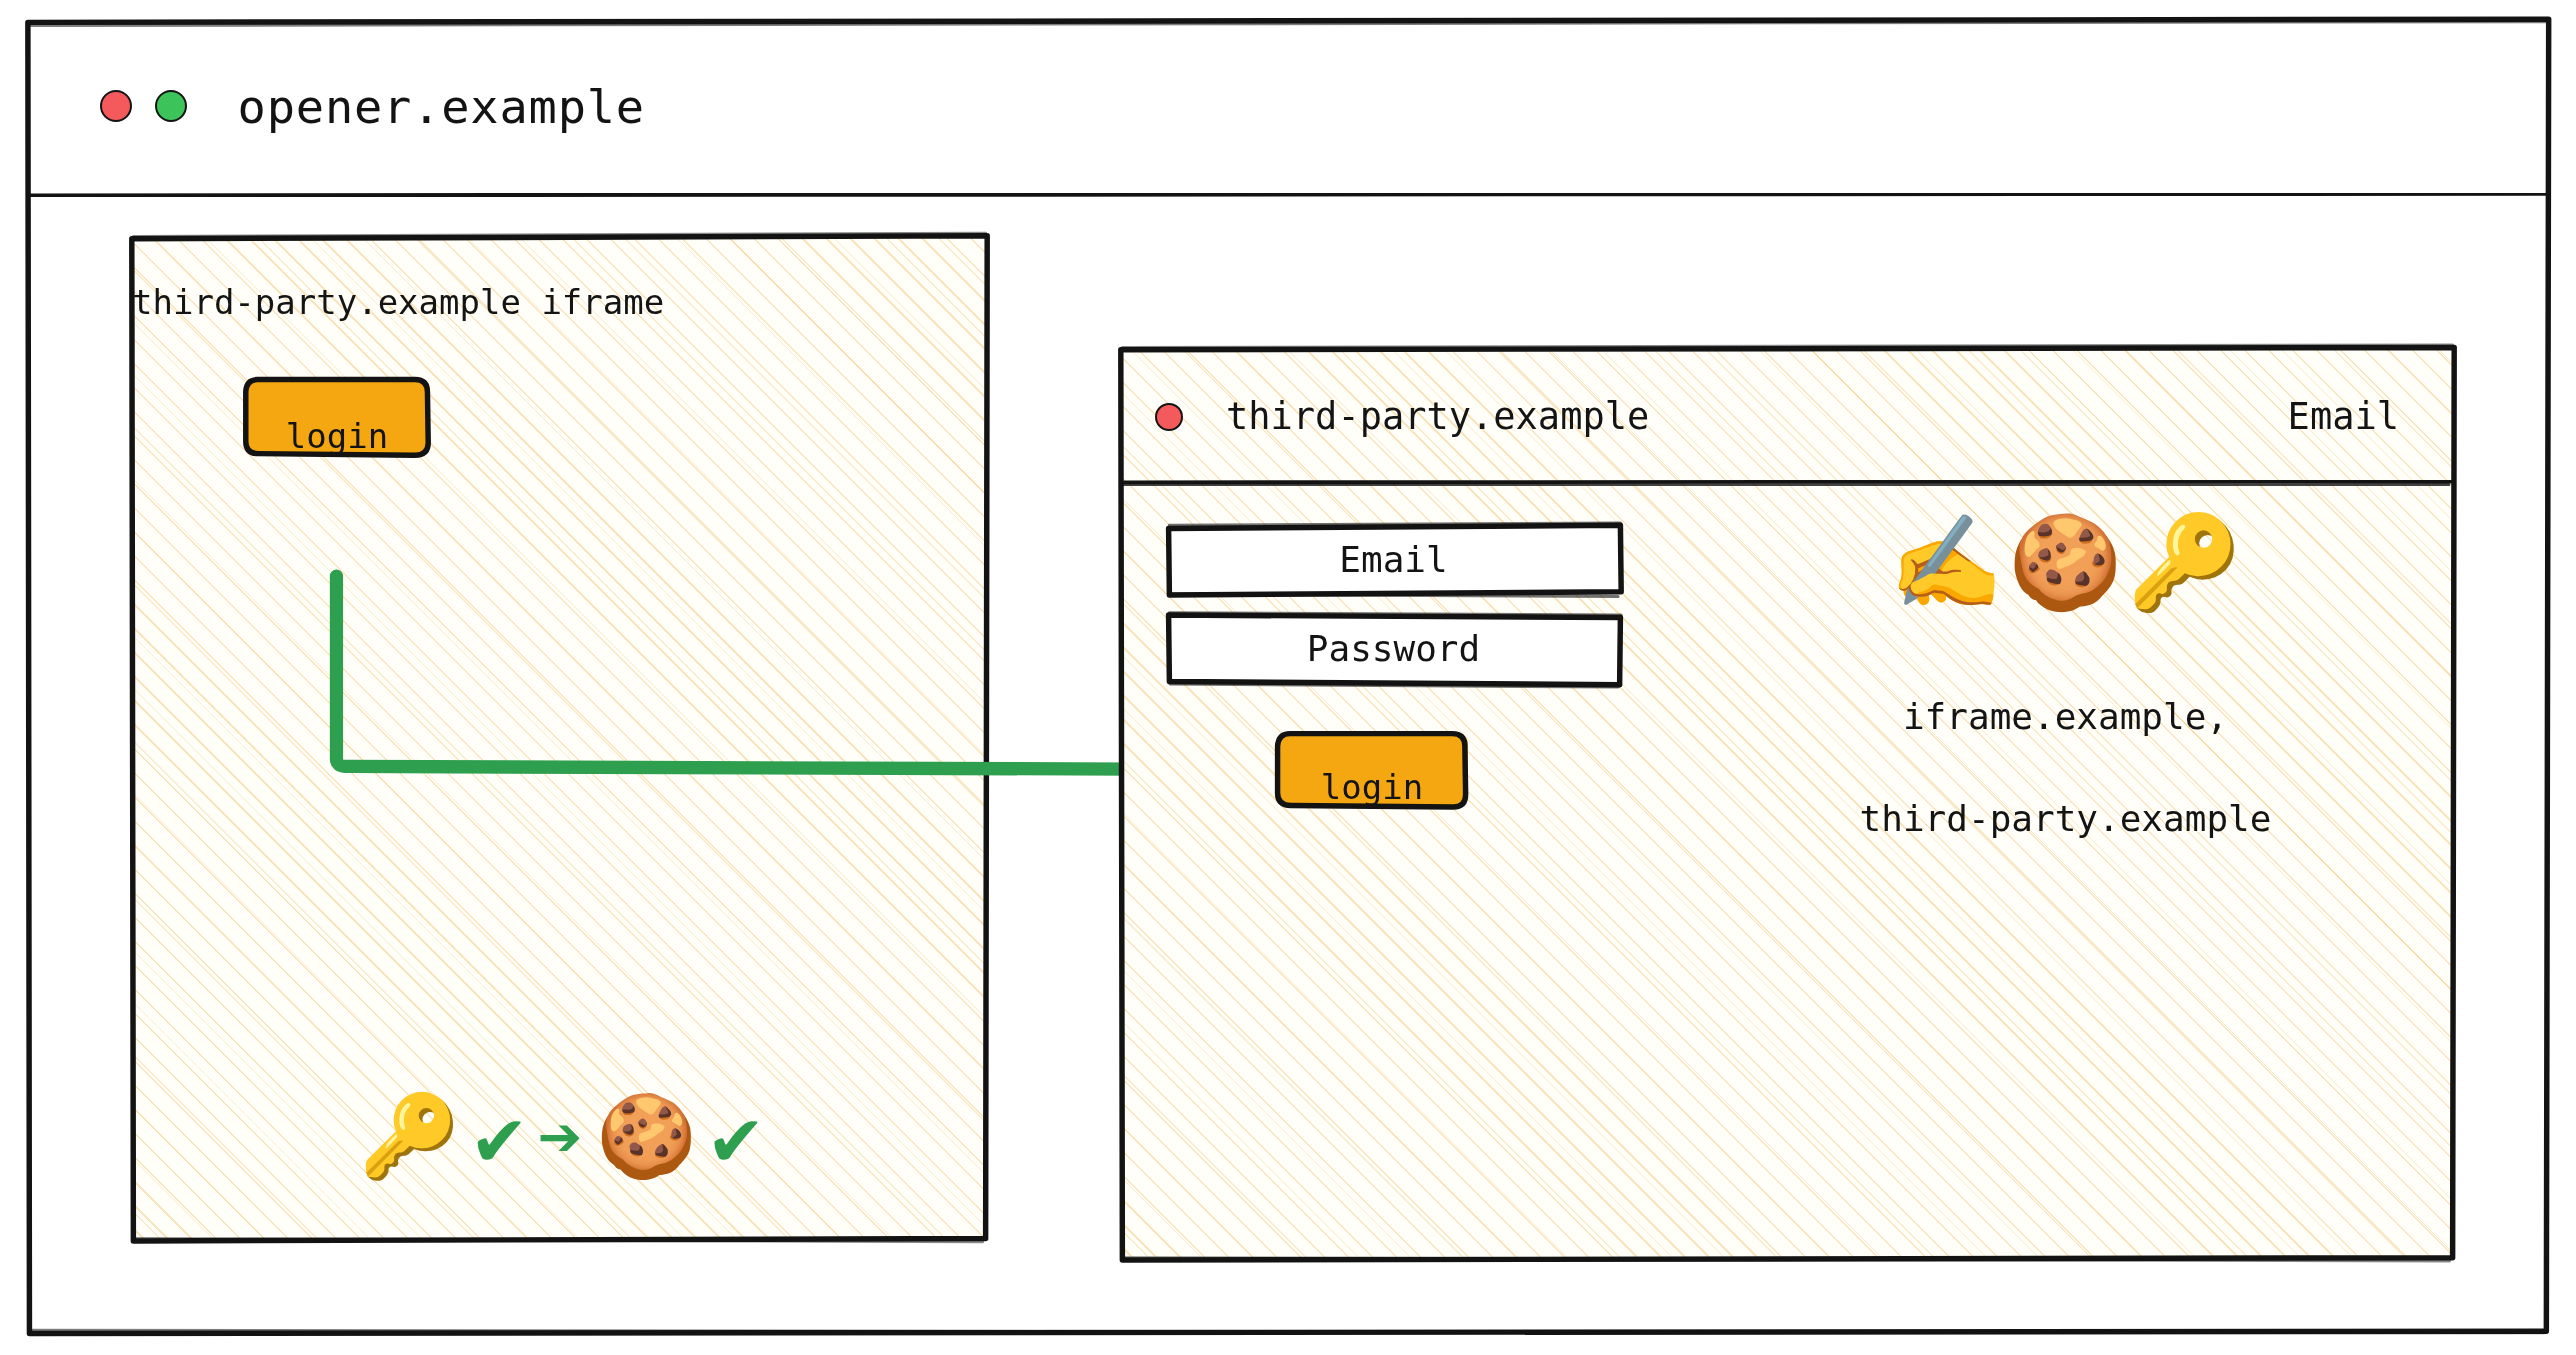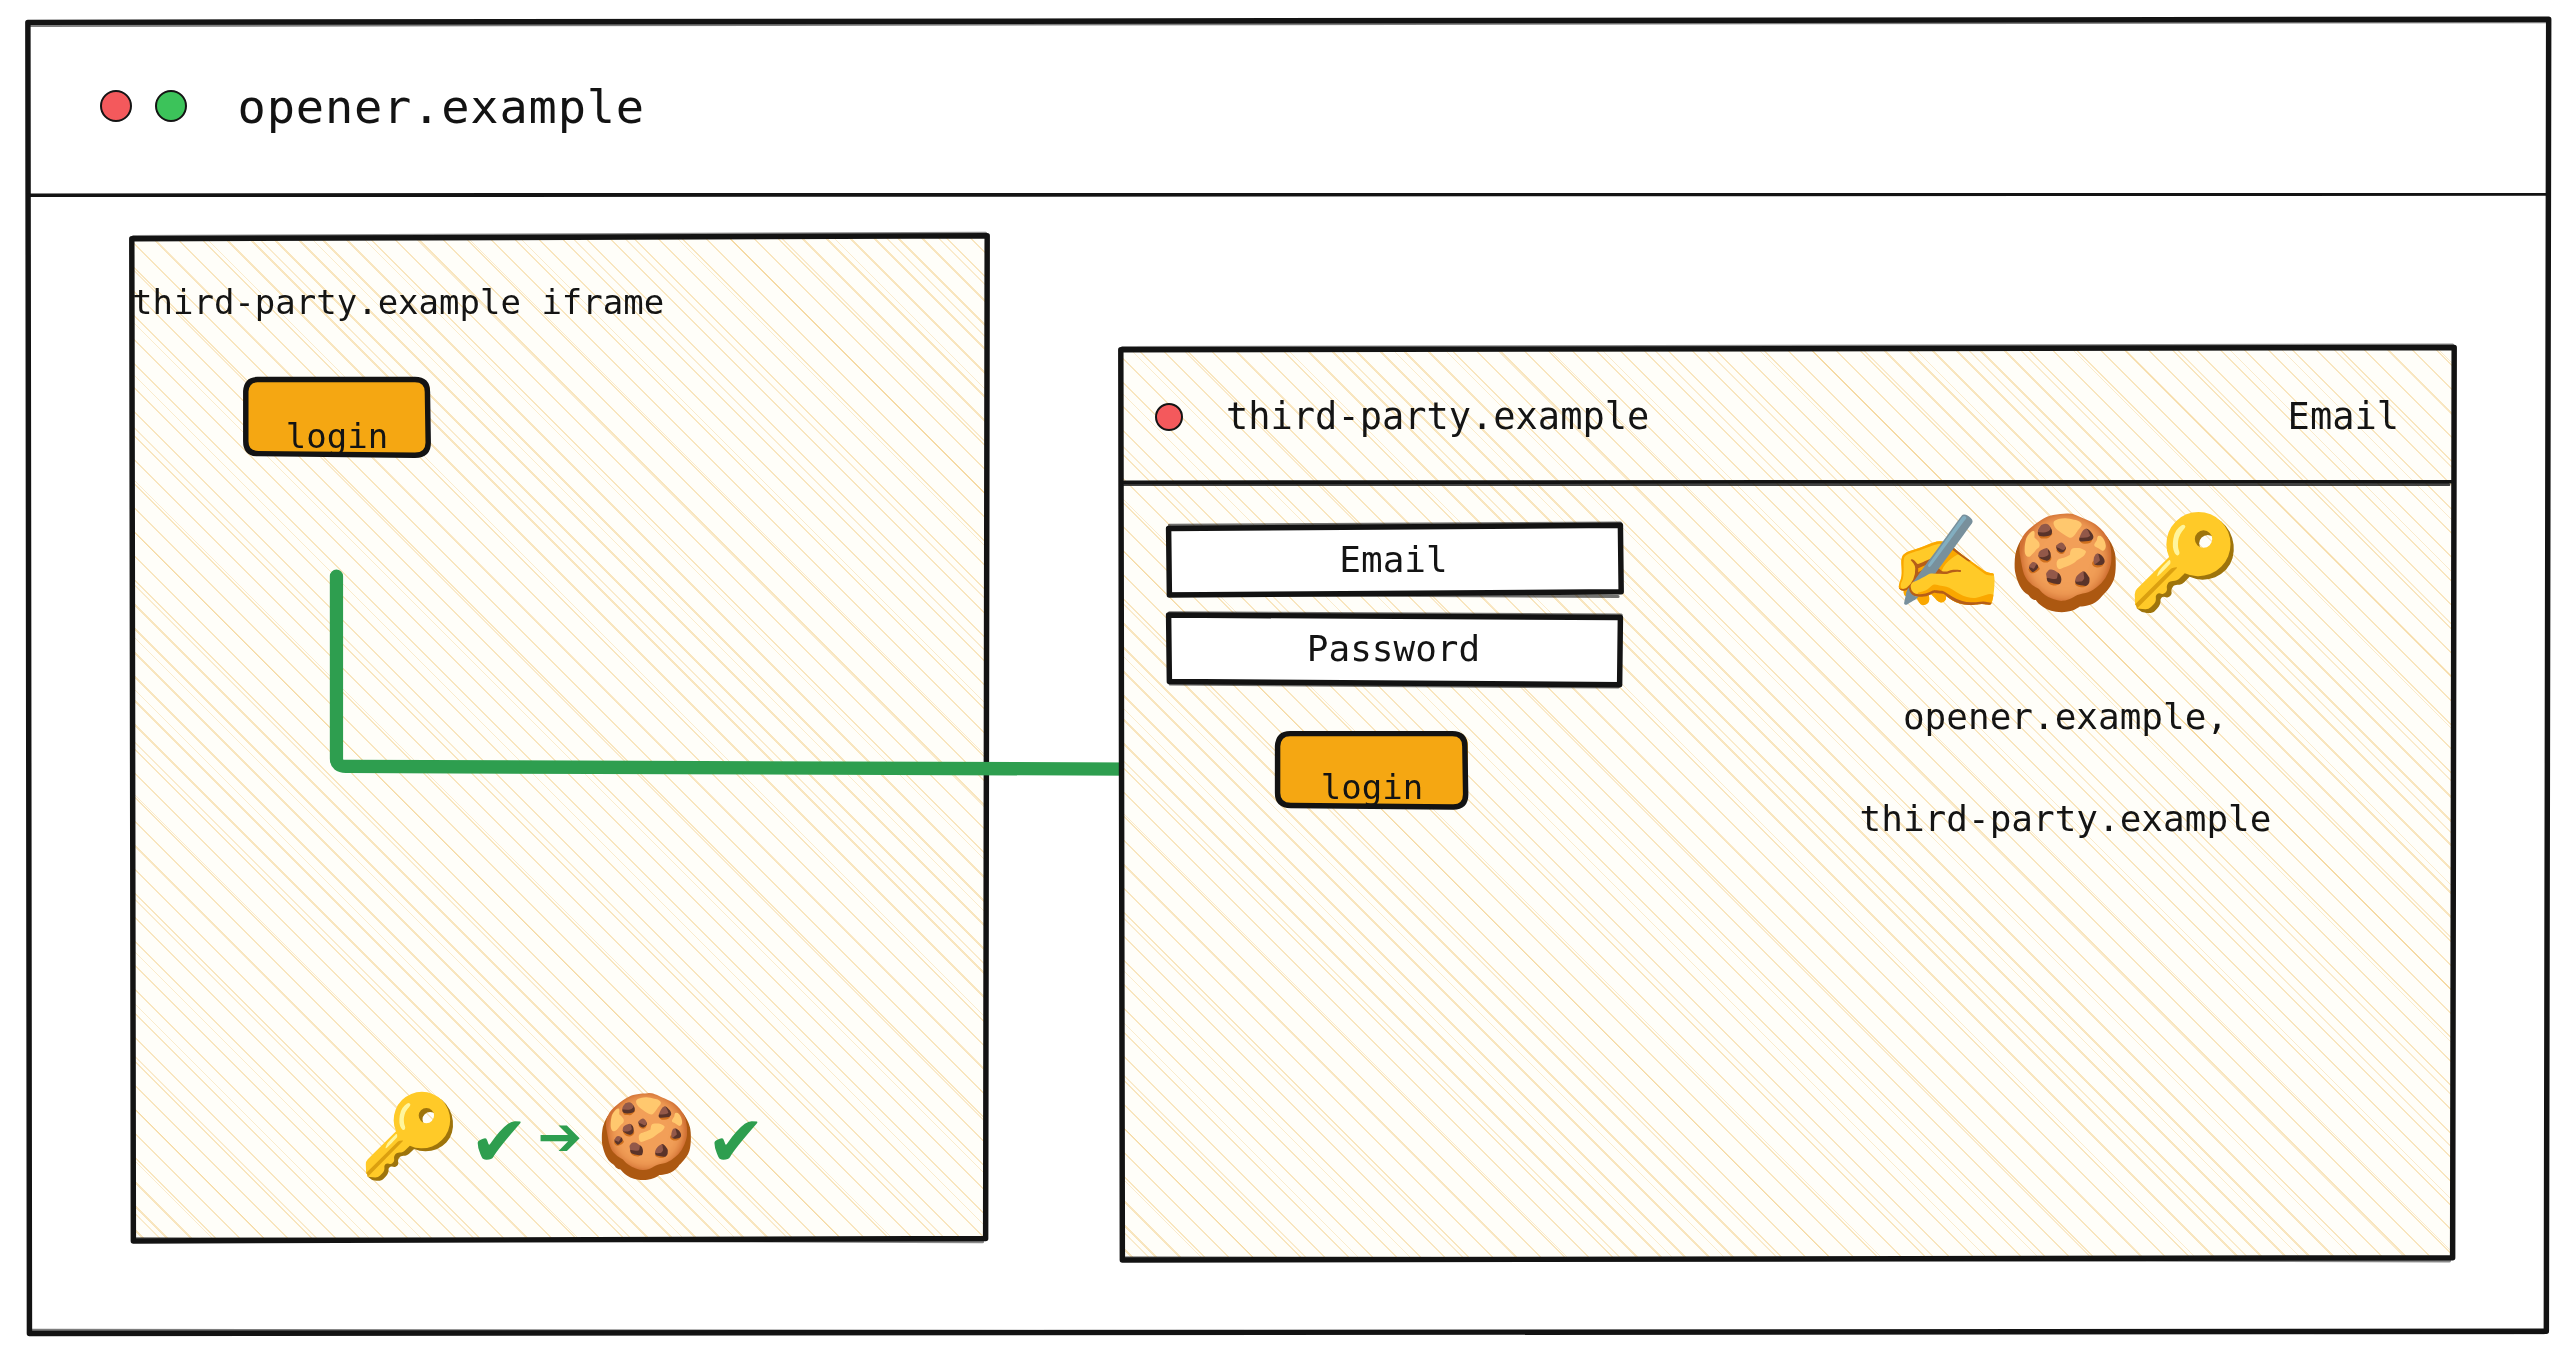--- a/index.html
+++ b/index.html
@@ -412,21 +412,21 @@
         </div>
       </div>
 
       <div id="popup-keys-column">
         <div id="popup-emoji-row">
           <span class="emoji">✍️</span>
           <span class="emoji">🍪</span>
           <span class="emoji">🔑</span>
         </div>
         <div id="keys-caption">
-          <span class="kline">opener.example,</span>
+          <span class="kline">iframe.example,</span>
           <span class="kline">third-party.example</span>
         </div>
       </div>
 
     </div>
   </div>
 
 </div>
 
 

